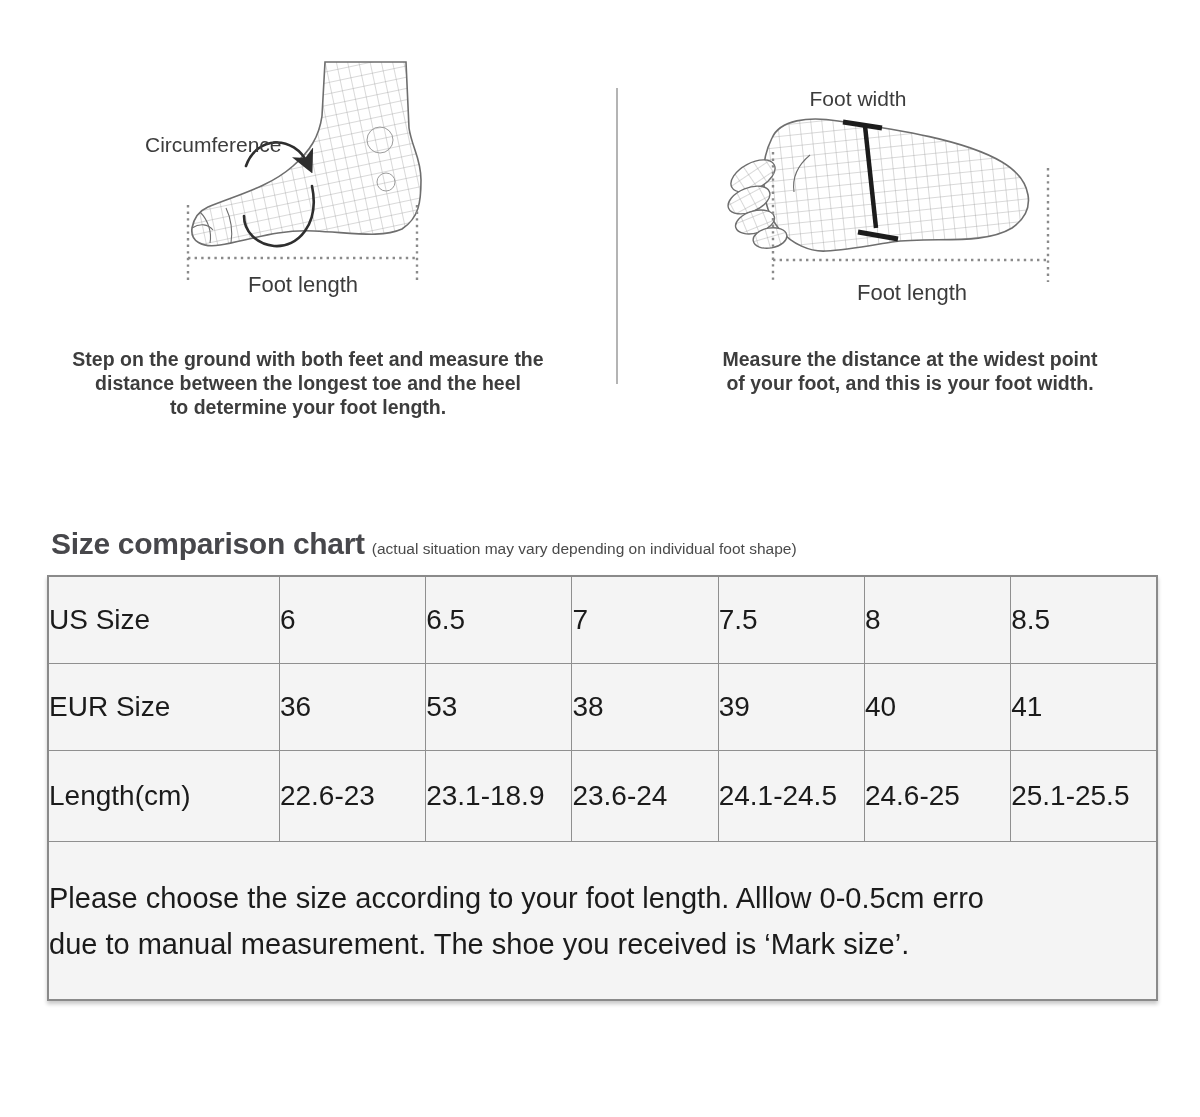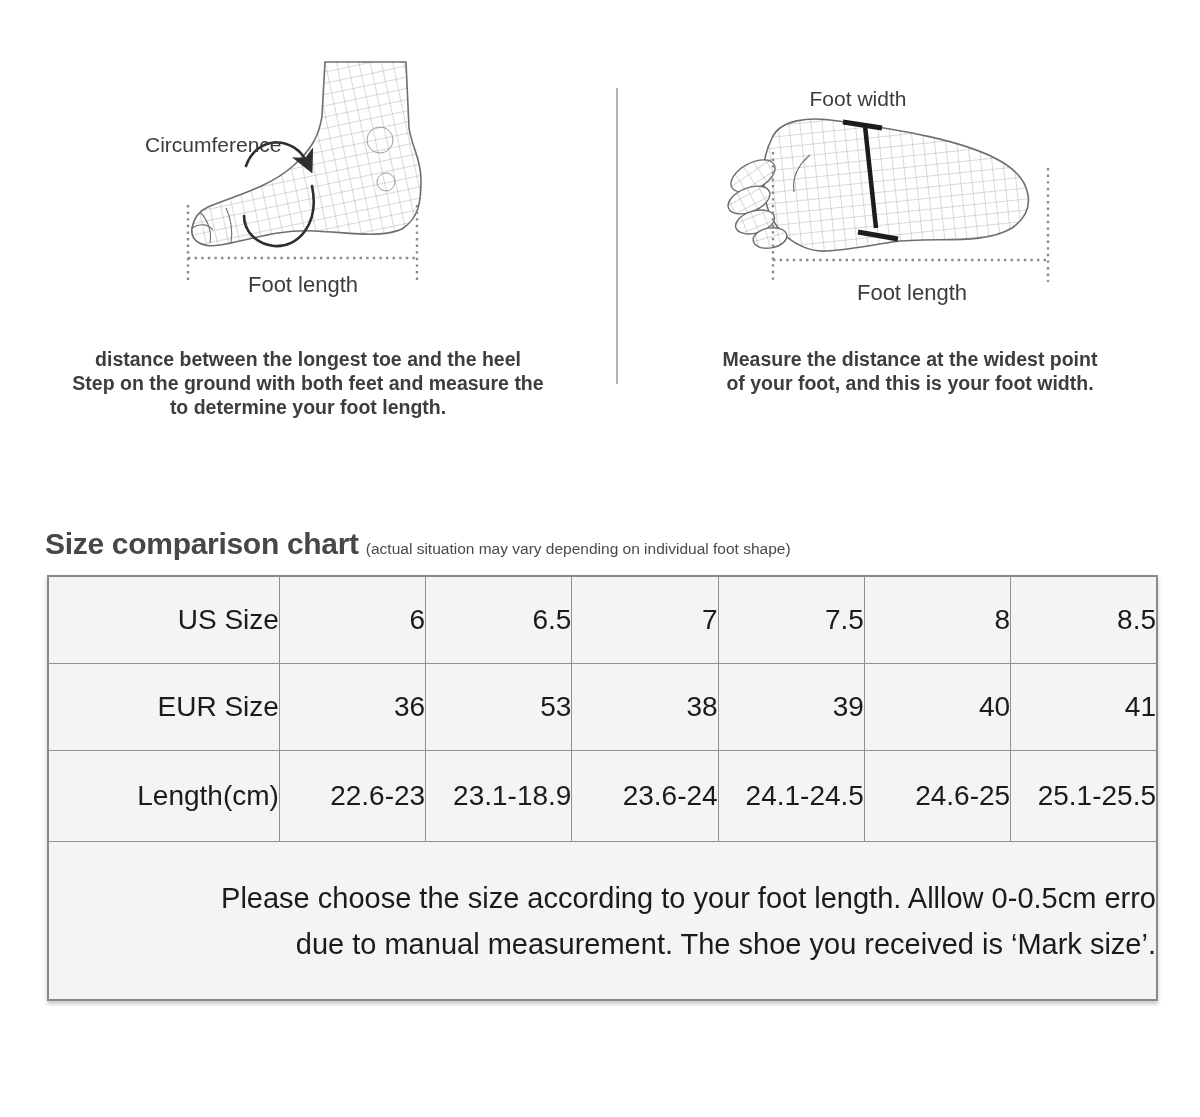--- a/index.html
+++ b/index.html
@@ -27,40 +27,40 @@
     text-align:center;
     font-weight:bold;
     font-size:19.5px;
     line-height:24px;
     color:#3d3d3d;
   }
   .caption-left{left:58px;top:347px;width:500px;}
   .caption-right{left:668px;top:347px;width:484px;}
   
   .title-row{
-    position:absolute;left:45px;top:527px;
+    position:absolute;left:51px;top:527px;
     display:flex;align-items:baseline;gap:7px;white-space:nowrap;
   }
   .chart-title{
     font-size:30px;font-weight:bold;color:#47474b;letter-spacing:-0.3px;
   }
   .chart-subtitle{
     font-size:15.5px;color:#4a4a4a;
   }
   
   table.size-table{
     position:absolute;left:47px;top:575px;width:1111px;
     border-collapse:collapse;table-layout:fixed;
     border:2px solid #8a8a8a;
     box-shadow:0 3px 4px rgba(0,0,0,0.22);
   }
   table.size-table td{
     border:1px solid #8f8f8f;
     background:#f4f4f4;
-    text-align:right;vertical-align:middle;
+    text-align:left;vertical-align:middle;
     font-size:28px;color:#1b1b1b;
     padding:0;
     overflow:hidden;
   }
   tr.r1 td{height:86px;}
   tr.r2 td{height:86px;}
   tr.r3 td{height:90px;}
   tr.r4 td{height:86px;}
   tr.note-row td{height:157px;}
   td.note-cell div{
@@ -152,22 +152,22 @@
       <line x1="113" y1="92" x2="113" y2="222"></line>
       <line x1="388" y1="108" x2="388" y2="222"></line>
       <line x1="113" y1="200" x2="388" y2="200"></line>
     </g>
 
     <text class="svg-label" x="198" y="46" font-size="21" text-anchor="middle">Foot width</text>
     <text class="svg-label" x="252" y="240" font-size="22" text-anchor="middle">Foot length</text>
   </svg>
 
   <div class="caption caption-left">
+    <div>Step on the ground with both feet and measure the</div>
     <div>distance between the longest toe and the heel</div>
-    <div>Step on the ground with both feet and measure the</div>
     <div>to determine your foot length.</div>
   </div>
   <div class="caption caption-right">
     <div>Measure the distance at the widest point</div>
     <div>of your foot, and this is your foot width.</div>
   </div>
 
   <div class="title-row">
     <span class="chart-title">Size comparison chart</span>
     <span class="chart-subtitle">(actual situation may vary depending on individual foot shape)</span>

